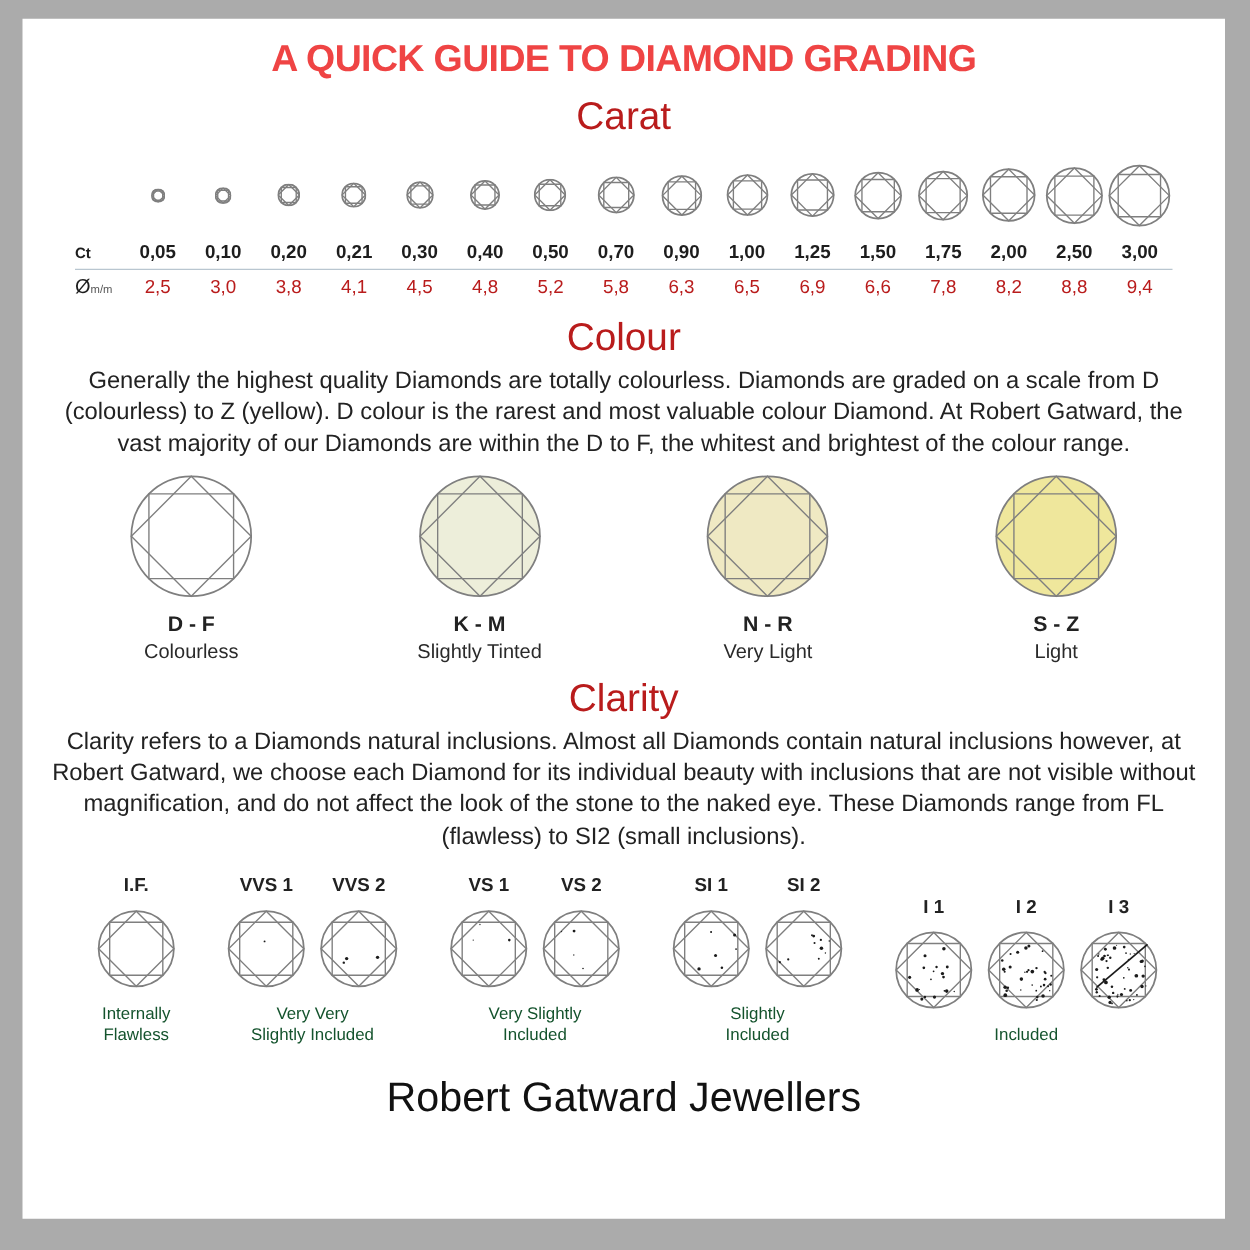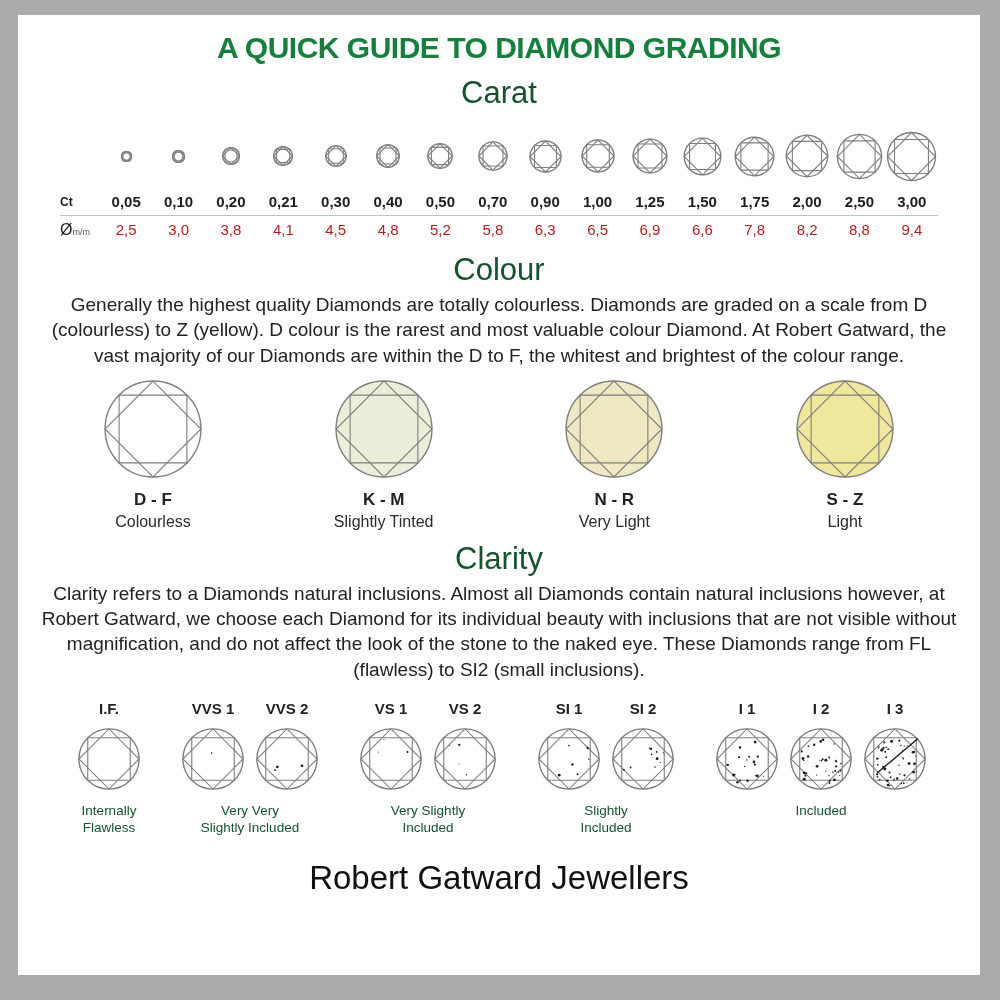--- a/index.html
+++ b/index.html
@@ -12,24 +12,24 @@
   }
   .page{
     position:absolute;left:18px;top:15px;width:962px;height:960px;
     background:#ffffff;
     text-align:center;
   }
   
   .main-title{
     margin-top:16px;
     font-size:30px;font-weight:bold;letter-spacing:-0.5px;
-    color:#15803d;
+    color:#ef4444;
   }
   .section-heading{
-    font-size:31px;font-weight:400;color:#14532d;
+    font-size:31px;font-weight:400;color:#b91c1c;
     margin-top:10px;
   }
   .section-para{
     font-size:19px;line-height:1.33;color:#222;
     margin:4px auto 0 auto;
   }
   .para-carat{max-width:880px;}
   .para-colour{max-width:930px;}
   .para-clarity{max-width:940px;}
 
@@ -60,20 +60,21 @@
     margin:10px 60px 0 60px;
   }
   .colour-col{width:150px;display:flex;flex-direction:column;align-items:center;}
   .colour-grade{font-size:17px;font-weight:bold;margin-top:10px;color:#222;}
   .colour-caption{font-size:16px;color:#2a2a2a;margin-top:3px;}
 
   
   .clarity-row{
     display:flex;justify-content:space-between;
     margin:18px 52px 0 58px;
+    align-items:flex-end;
   }
   .clarity-group{display:flex;flex-direction:column;align-items:center;}
   .clarity-gems{display:flex;gap:8px;}
   .clarity-col{width:66px;display:flex;flex-direction:column;align-items:center;}
   .clarity-grade{font-size:15px;font-weight:bold;margin-bottom:10px;color:#222;}
   .clarity-caption{
     font-size:13.5px;color:#14532d;margin-top:12px;line-height:1.25;
     white-space:pre-line;
   }
 

